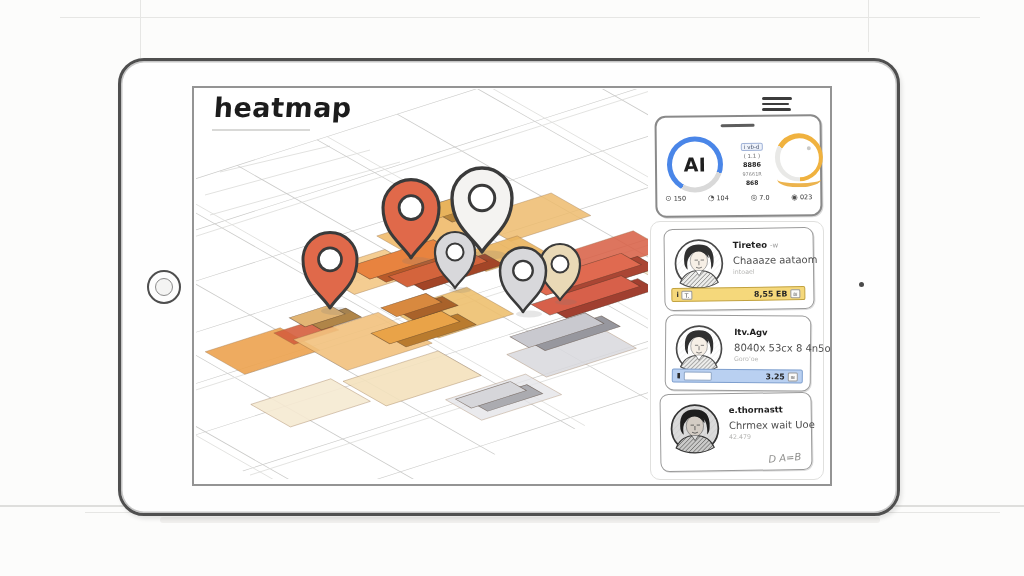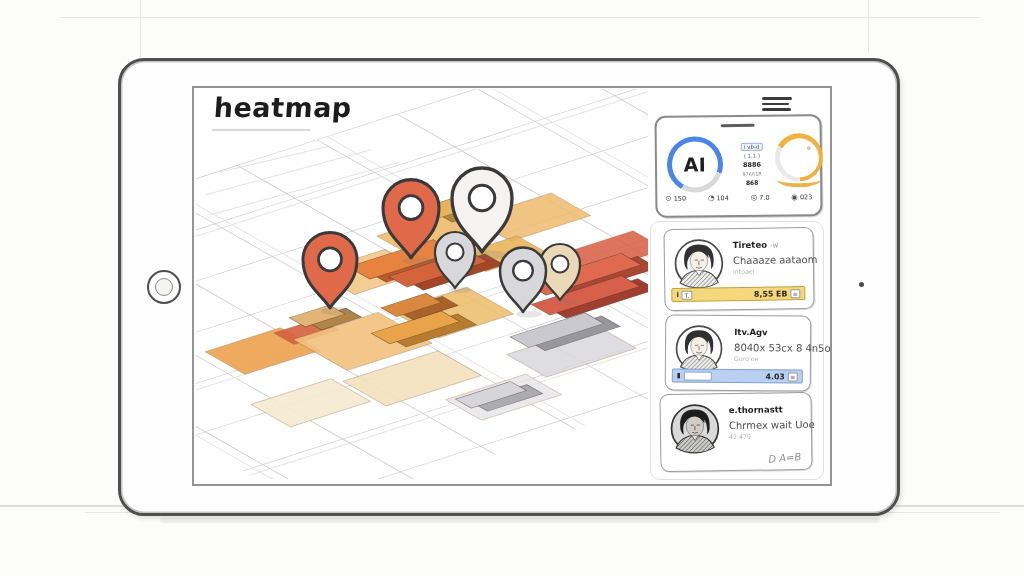--- a/index.html
+++ b/index.html
@@ -292,21 +292,21 @@
     <svg class="av" viewBox="0 0 60 60" style="width:50px;height:50px;">
         <use href="#avatar"></use>
       </svg>
     <div class="t"><span>Itv.Agv</span></div>
     <div class="l2">8040x 53cx 8 4n5o</div>
     <div class="l3">Goro'oe</div>
     <div class="bar bar-blue" style="top:53px;width:131px;">
       <span class="lic">▮</span>
       <span class="innerbox"></span>
       <span class="sp"></span>
-      <span class="metric">4.03</span>
+      <span class="metric">3.25</span>
       <span class="ric">≋</span>
     </div>
   </div>
 
   <div class="card" style="left:660px;top:393px;width:150px;height:76px;transform:rotate(-0.8deg);">
     <svg class="av avatar-dark" viewBox="0 0 60 60">
         <use href="#avatar"></use>
       </svg>
     <div class="t"><span>e.thornastt</span></div>
     <div class="l2">Chrmex wait Uoe</div>

